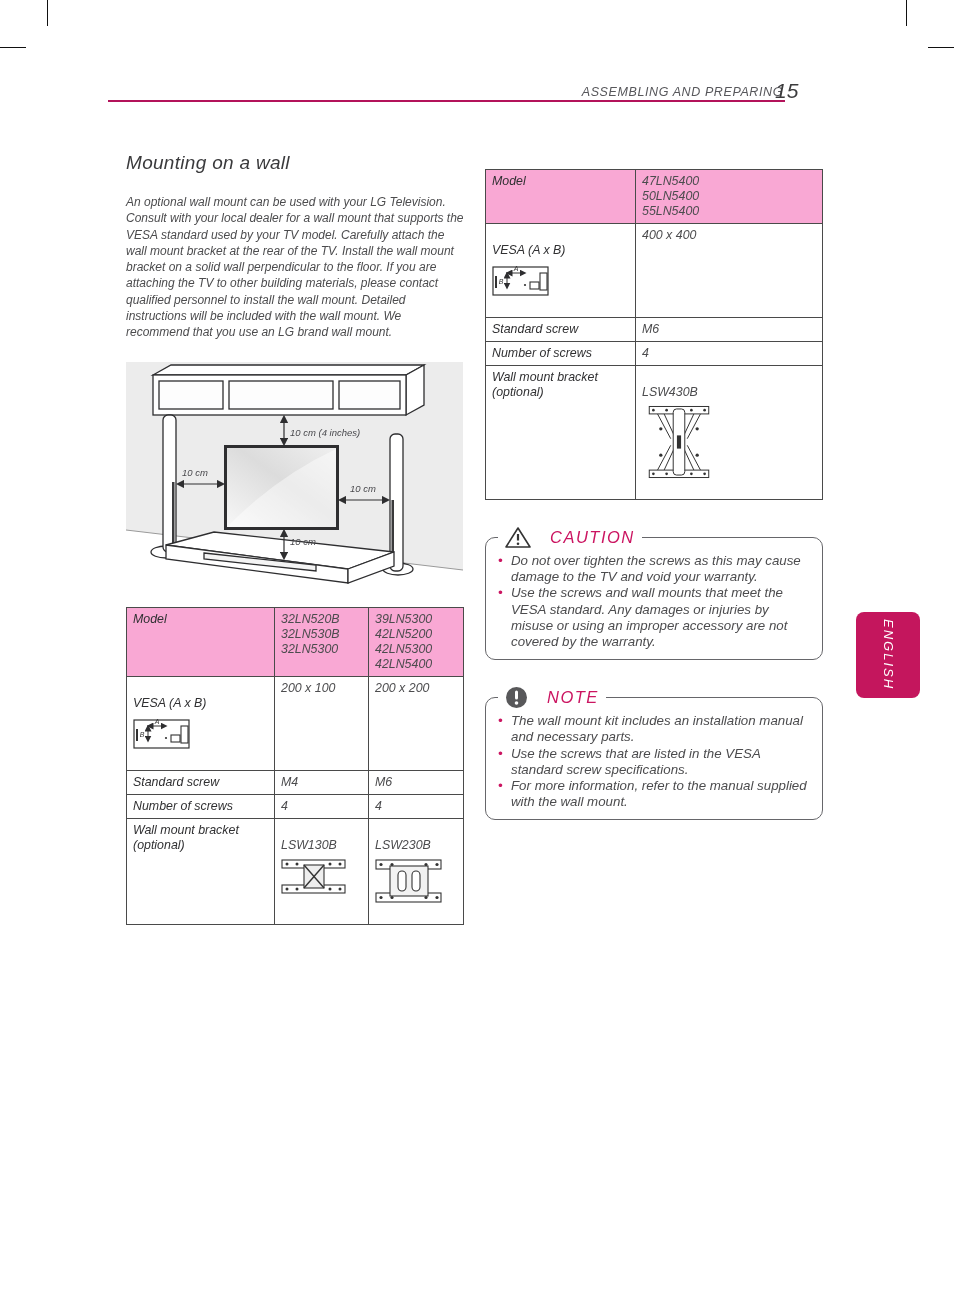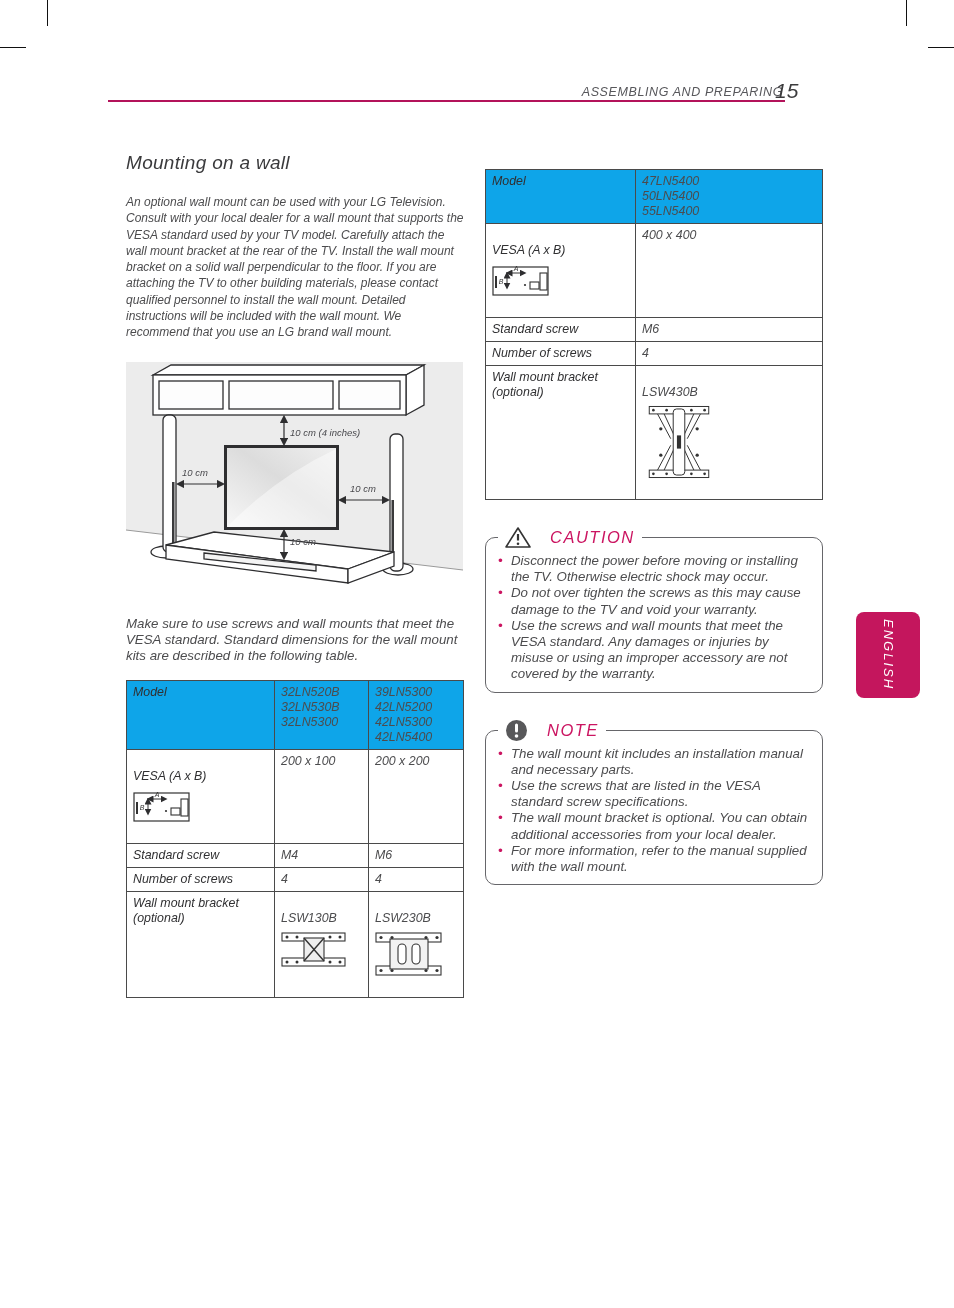--- a/index.html
+++ b/index.html
@@ -30,21 +30,21 @@
   p.body2 { margin-top:24px; font-size:13.3px; line-height:16.3px; color:#4c4c4e; }
 
   .illus { margin-top:21px; width:337px; height:226px; }
 
   
   table.spec { margin-top:15px; border-collapse:collapse; table-layout:fixed; width:337px;
     font-size:12.4px; line-height:15px; }
   table.spec td { border:1px solid #4a4a4a; vertical-align:top; padding:4px 6px; white-space:pre-line; }
   table.spec td.lbl { color:#303032; }
   table.spec td.val { color:#4c4c4e; }
-  tr.gray td { background:#0ea5e9; }
+  tr.gray td { background:#f9a8d4; }
   .icon-block { display:block; margin-top:4px; }
 
   
   .callout { position:relative; margin-top:37px; border:1.5px solid #66666a; border-radius:10px;
     padding:15px 8px 9px 10px; }
   .callout-title { position:absolute; top:-12px; left:12px; background:#fff; padding:0 7px;
     display:flex; align-items:center; gap:19px; }
   .callout-title .ttl { font-size:16.5px; letter-spacing:1.5px; color:#cb1561; }
   .callout ul { list-style:none; }
   .callout li { position:relative; padding-left:15px; font-size:13.3px; line-height:16.2px;
@@ -130,21 +130,20 @@
         <line x1="54" y1="122" x2="95" y2="122" marker-start="url(#ah)" marker-end="url(#ah)"></line>
         <line x1="216" y1="138" x2="260" y2="138" marker-start="url(#ah)" marker-end="url(#ah)"></line>
         <line x1="158" y1="171" x2="158" y2="194" marker-start="url(#ah)" marker-end="url(#ah)"></line>
       </g>
       <text x="164" y="74" font-size="9.5" fill="#4a4a4e">10 cm (4 inches)</text>
       <text x="56" y="114" font-size="9.5" fill="#4a4a4e">10 cm</text>
       <text x="224" y="130" font-size="9.5" fill="#4a4a4e">10 cm</text>
       <text x="164" y="183" font-size="9.5" fill="#4a4a4e">10 cm</text>
     </svg>
 
-    <p class="body2">Make sure to use screws and wall mounts that meet the VESA standard. Standard dimensions for the wall mount kits are described in the following table.</p>
 
     
     <table class="spec">
       <colgroup>
           <col style="width:148px">
           <col style="width:94px">
           <col style="width:95px">
         </colgroup>
       <tbody>
           <tr class="gray" style="height:63px">
@@ -319,37 +318,35 @@
     <div class="callout">
       <div class="callout-title">
         <svg width="26" height="23" viewBox="0 0 26 23">
           <path d="M13,2 L25,21 L1,21 Z" fill="#fff" stroke="#333" stroke-width="1.6" stroke-linejoin="round"></path>
           <line x1="13" y1="8" x2="13" y2="14.5" stroke="#333" stroke-width="2.2"></line>
           <circle cx="13" cy="17.8" r="1.3" fill="#333"></circle>
         </svg>
         <span class="ttl">CAUTION</span>
       </div>
       <ul>
-        <li>Disconnect the power before moving or installing the TV. Otherwise electric shock may occur.</li>
         <li>Do not over tighten the screws as this may cause damage to the TV and void your warranty.</li>
         <li>Use the screws and wall mounts that meet the VESA standard. Any damages or injuries by misuse or using an improper accessory are not covered by the warranty.</li>
       </ul>
     </div>
 
     <div class="callout">
       <div class="callout-title">
         <svg width="23" height="23" viewBox="0 0 23 23">
           <circle cx="11.5" cy="11.5" r="10.5" fill="#58585a"></circle>
           <rect x="10" y="4.5" width="3" height="9" rx="1.5" fill="#fff"></rect>
           <circle cx="11.5" cy="17" r="1.8" fill="#fff"></circle>
         </svg>
         <span class="ttl">NOTE</span>
       </div>
       <ul>
         <li>The wall mount kit includes an installation manual and necessary parts.</li>
         <li>Use the screws that are listed in the VESA standard screw specifications.</li>
-        <li>The wall mount bracket is optional. You can obtain additional accessories from your local dealer.</li>
         <li>For more information, refer to the manual supplied with the wall mount.</li>
       </ul>
     </div>
 
   </div>
 </div>
 
 </body></html>

